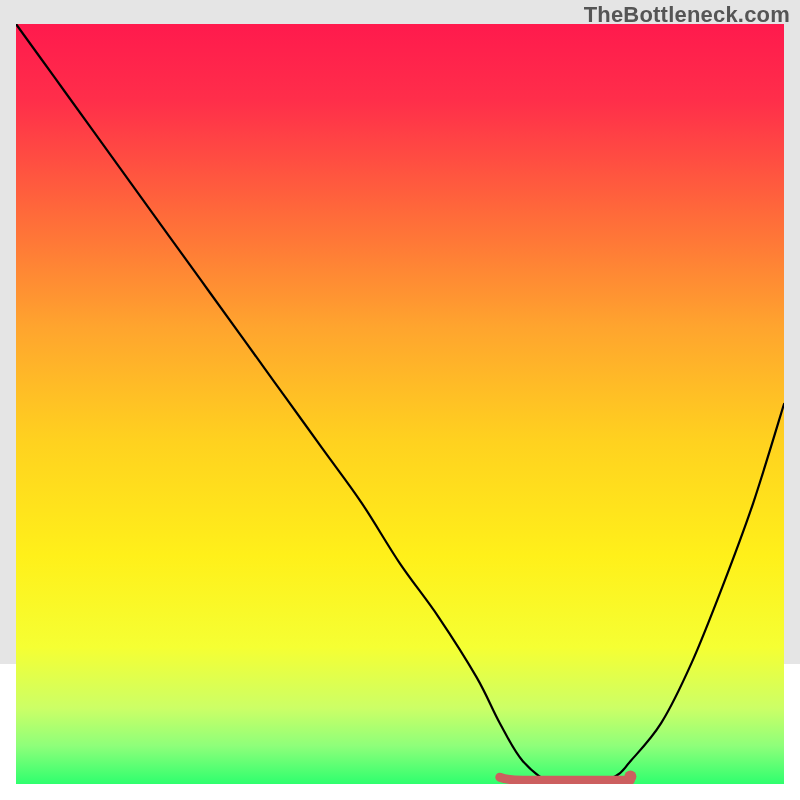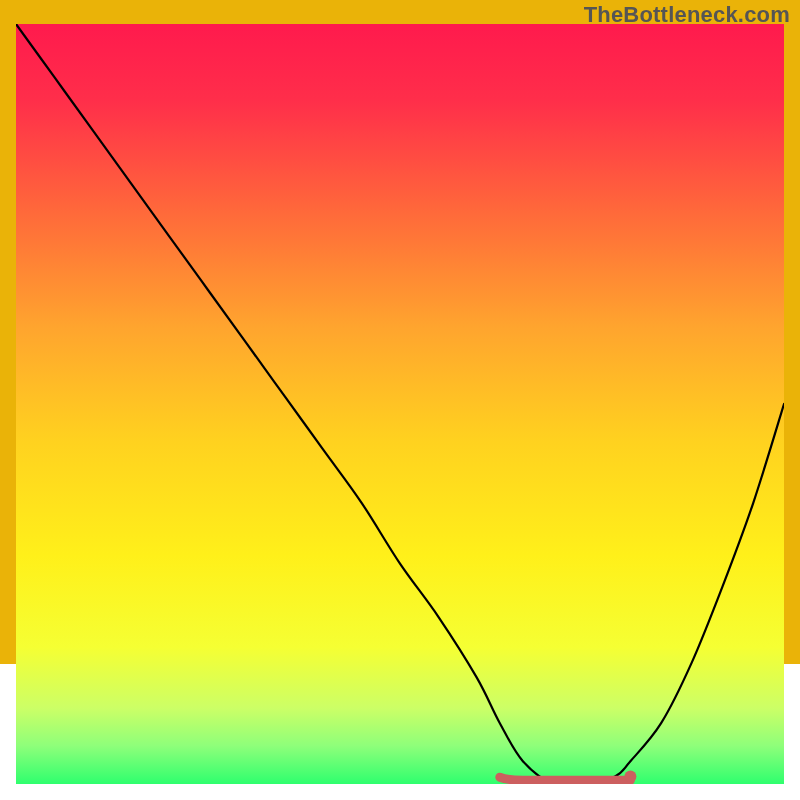--- a/index.html
+++ b/index.html
@@ -1,21 +1,21 @@
 <!DOCTYPE html>
 <html><head>
 <meta charset="utf-8">
 <style>
   * { margin: 0; padding: 0; box-sizing: border-box; }
   html, body { width: 800px; height: 800px; overflow: hidden; background: #fff; }
   .container {
     position: relative;
     width: 800px;
     height: 664px;
-    background: #eab308;
+    background: #e5e5e5;
   }
   .watermark {
     position: absolute;
     top: 2px;
     right: 10px;
     font-family: Arial, Helvetica, sans-serif;
     font-size: 22px;
     font-weight: 600;
     color: #555;
     letter-spacing: 0.2px;

